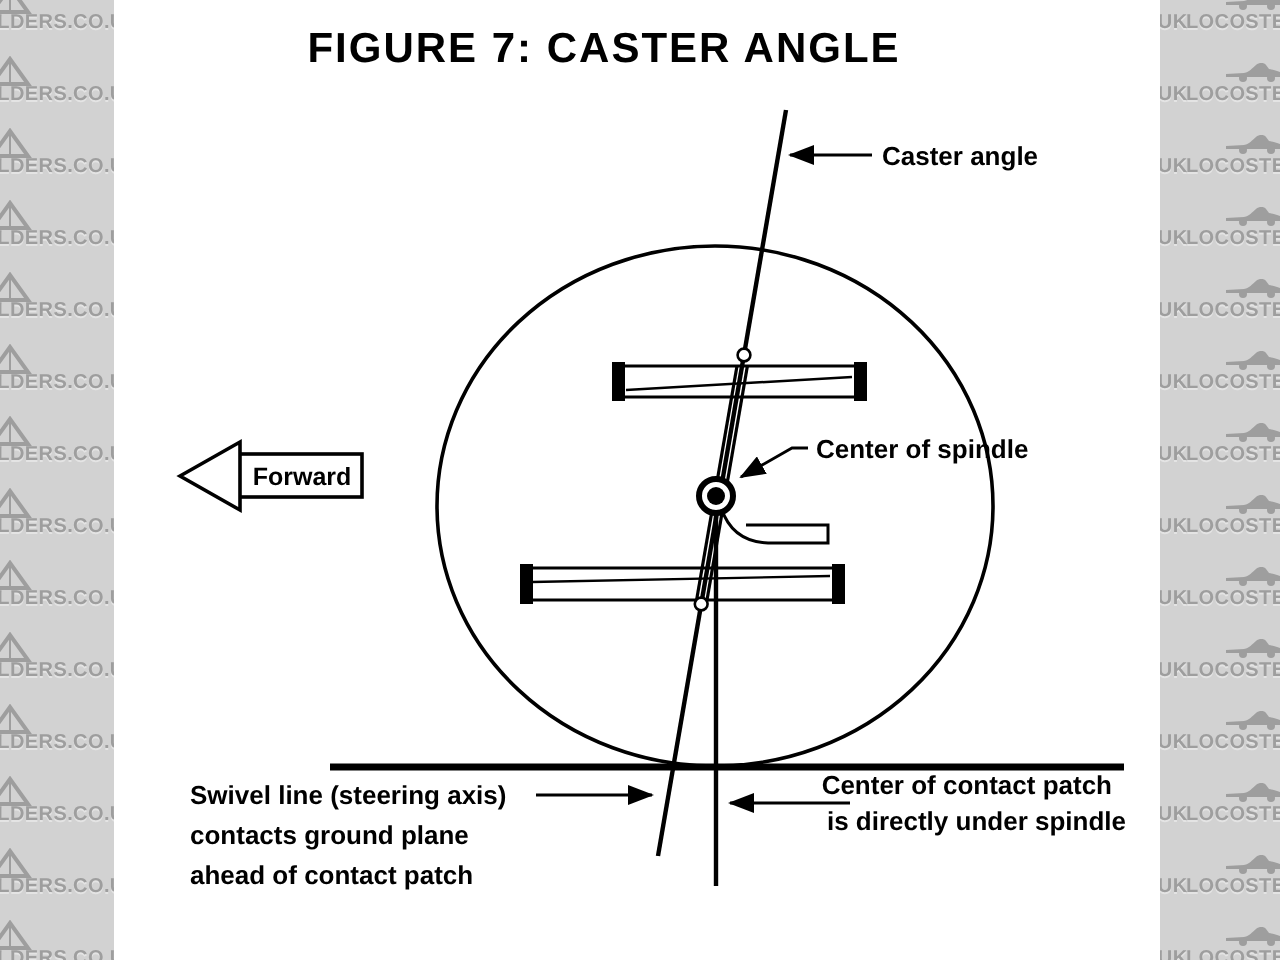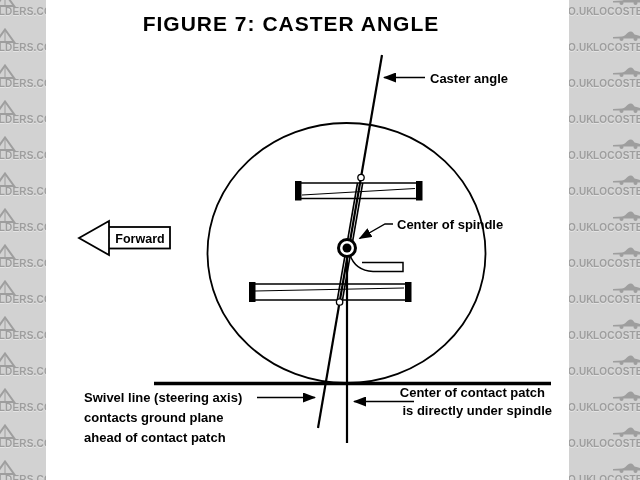--- a/index.html
+++ b/index.html
@@ -9,21 +9,21 @@
   #wm{position:absolute;inset:0;overflow:hidden;}
   .wm-row{position:absolute;left:-62px;height:36px;white-space:nowrap;}
   .wm-cell{display:inline-block;position:relative;width:131px;height:36px;vertical-align:top;}
   .wm-cell svg{position:absolute;top:2px;}
   .wm-car{left:20px;}
   .wm-hill{left:56px;}
   .wm-text{position:absolute;left:0;top:16px;
            font:bold 10px "Liberation Sans",sans-serif;color:#9e9e9e;
            letter-spacing:.2px;text-shadow:0 1px 0 #e4e4e4;}
   
-  #panel{position:absolute;left:46px;top:0;width:523px;height:480px;background:#ffffff;}
+  #panel{position:absolute;left:57px;top:0;width:523px;height:480px;background:#ffffff;}
   svg text{fill:#000;}
   .ttl{font:bold 21px "Liberation Sans",sans-serif;letter-spacing:1px;}
   .lbl{font:bold 13px "Liberation Sans",sans-serif;}
   .lbl-sm{font:bold 12.5px "Liberation Sans",sans-serif;}
   .ink{stroke:#000;fill:none;}
 </style>
 </head>
 <body>
 
 <div id="page">

